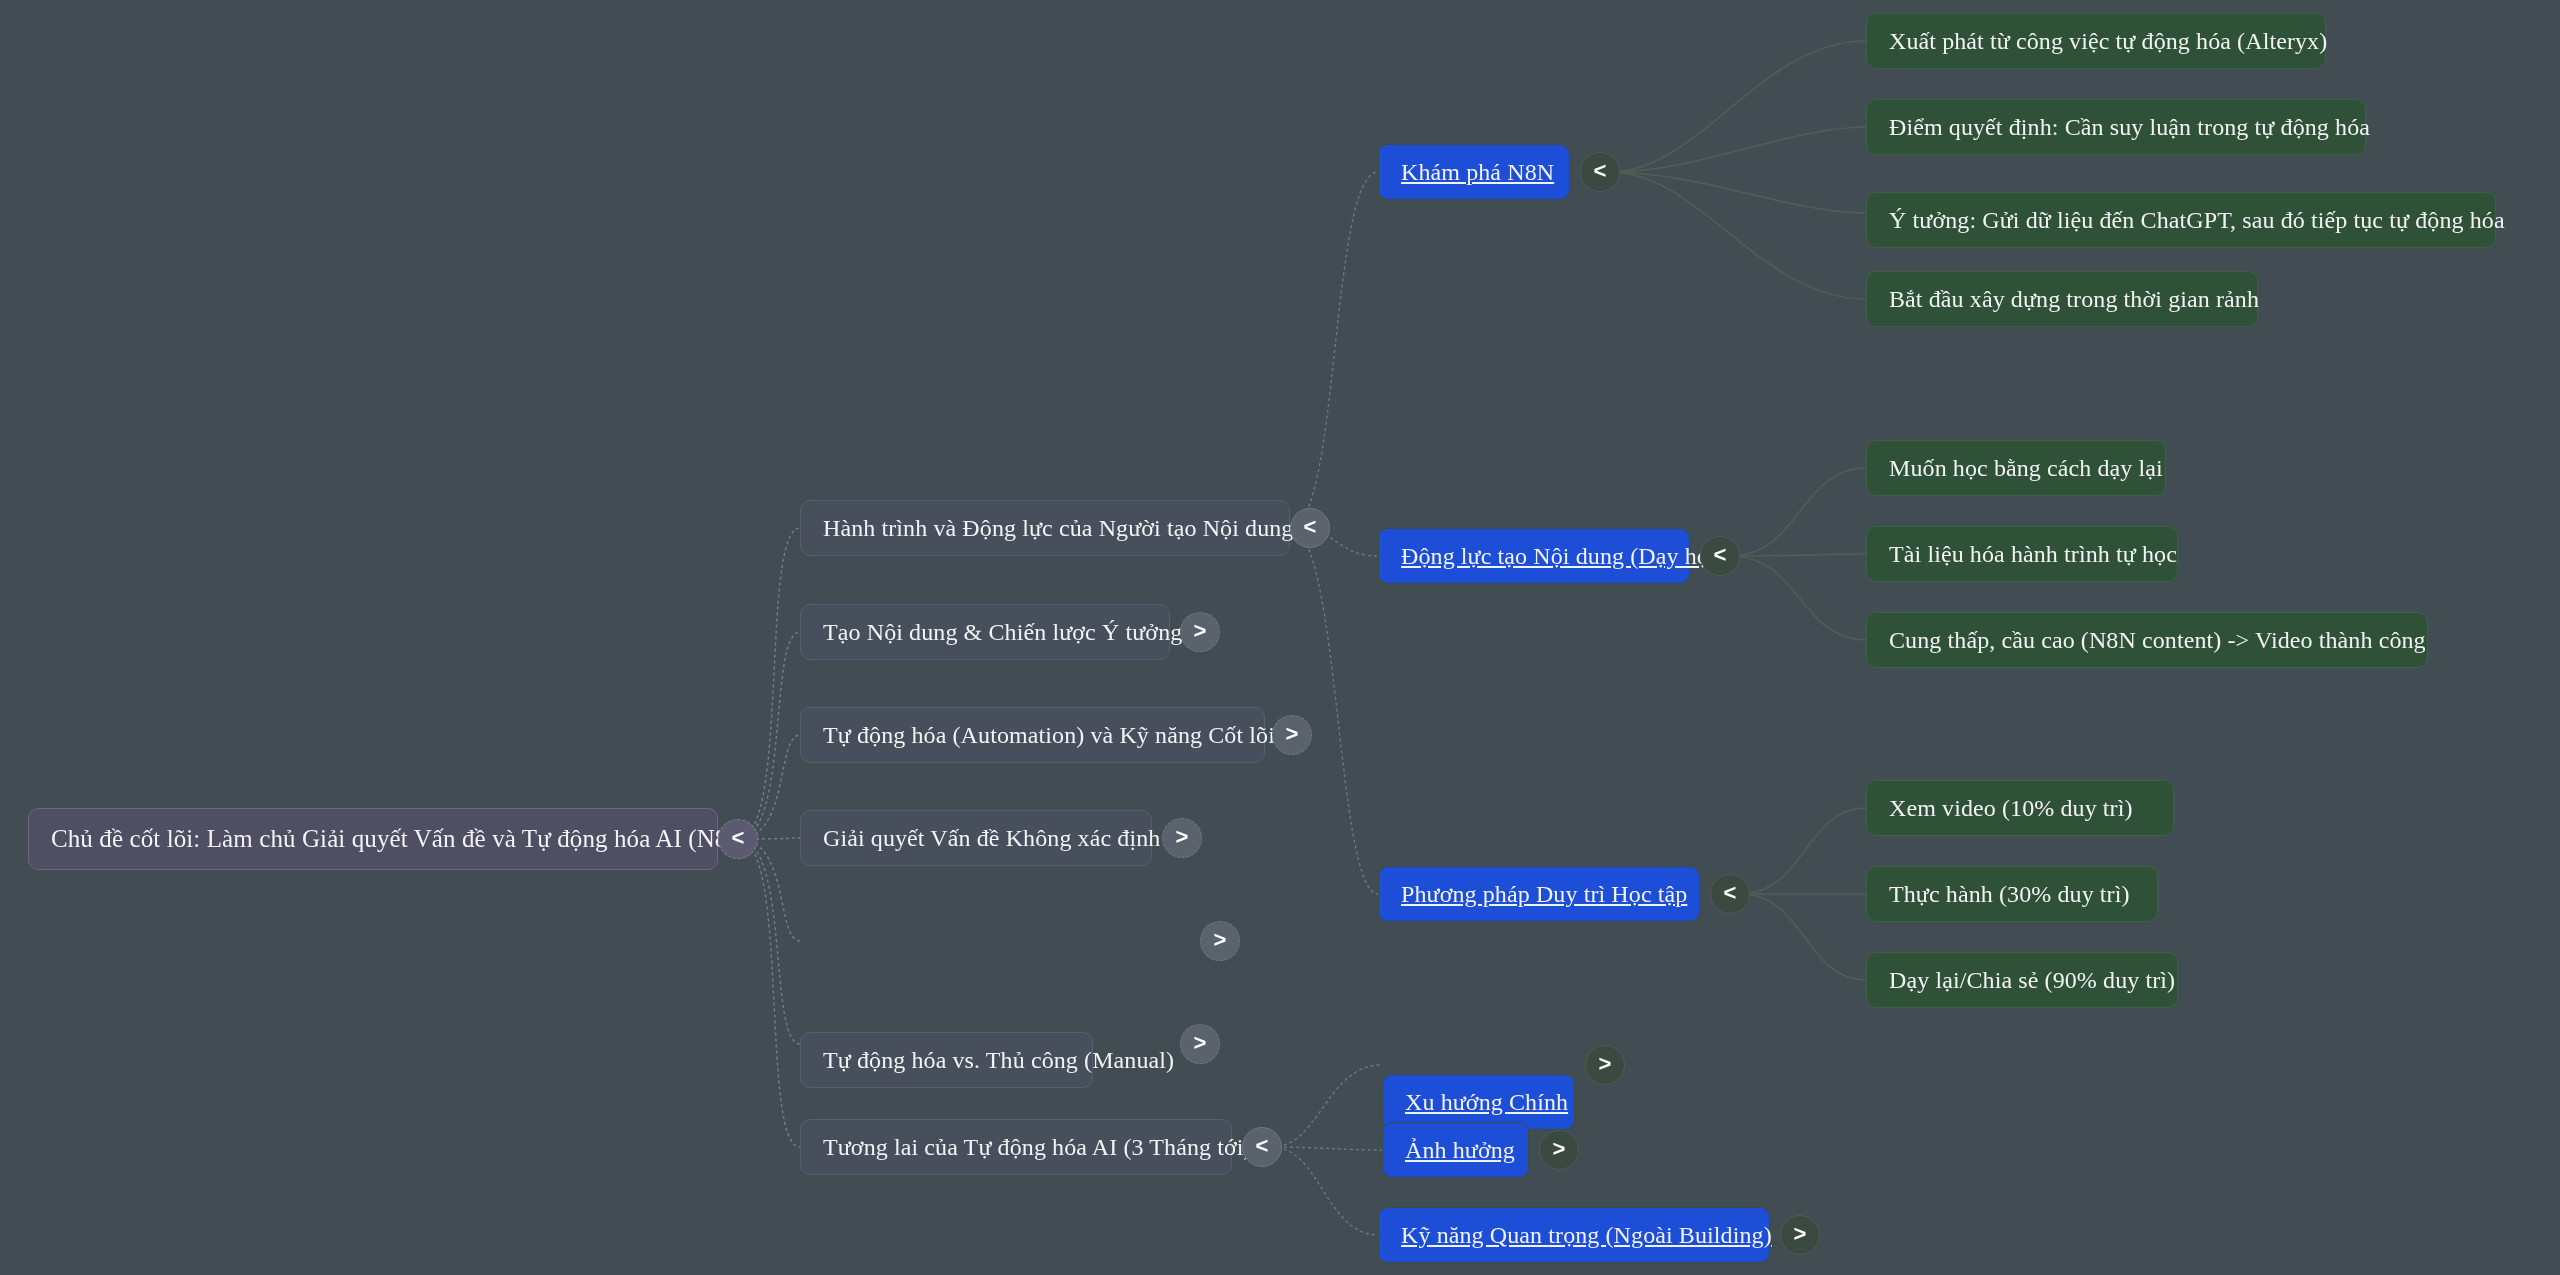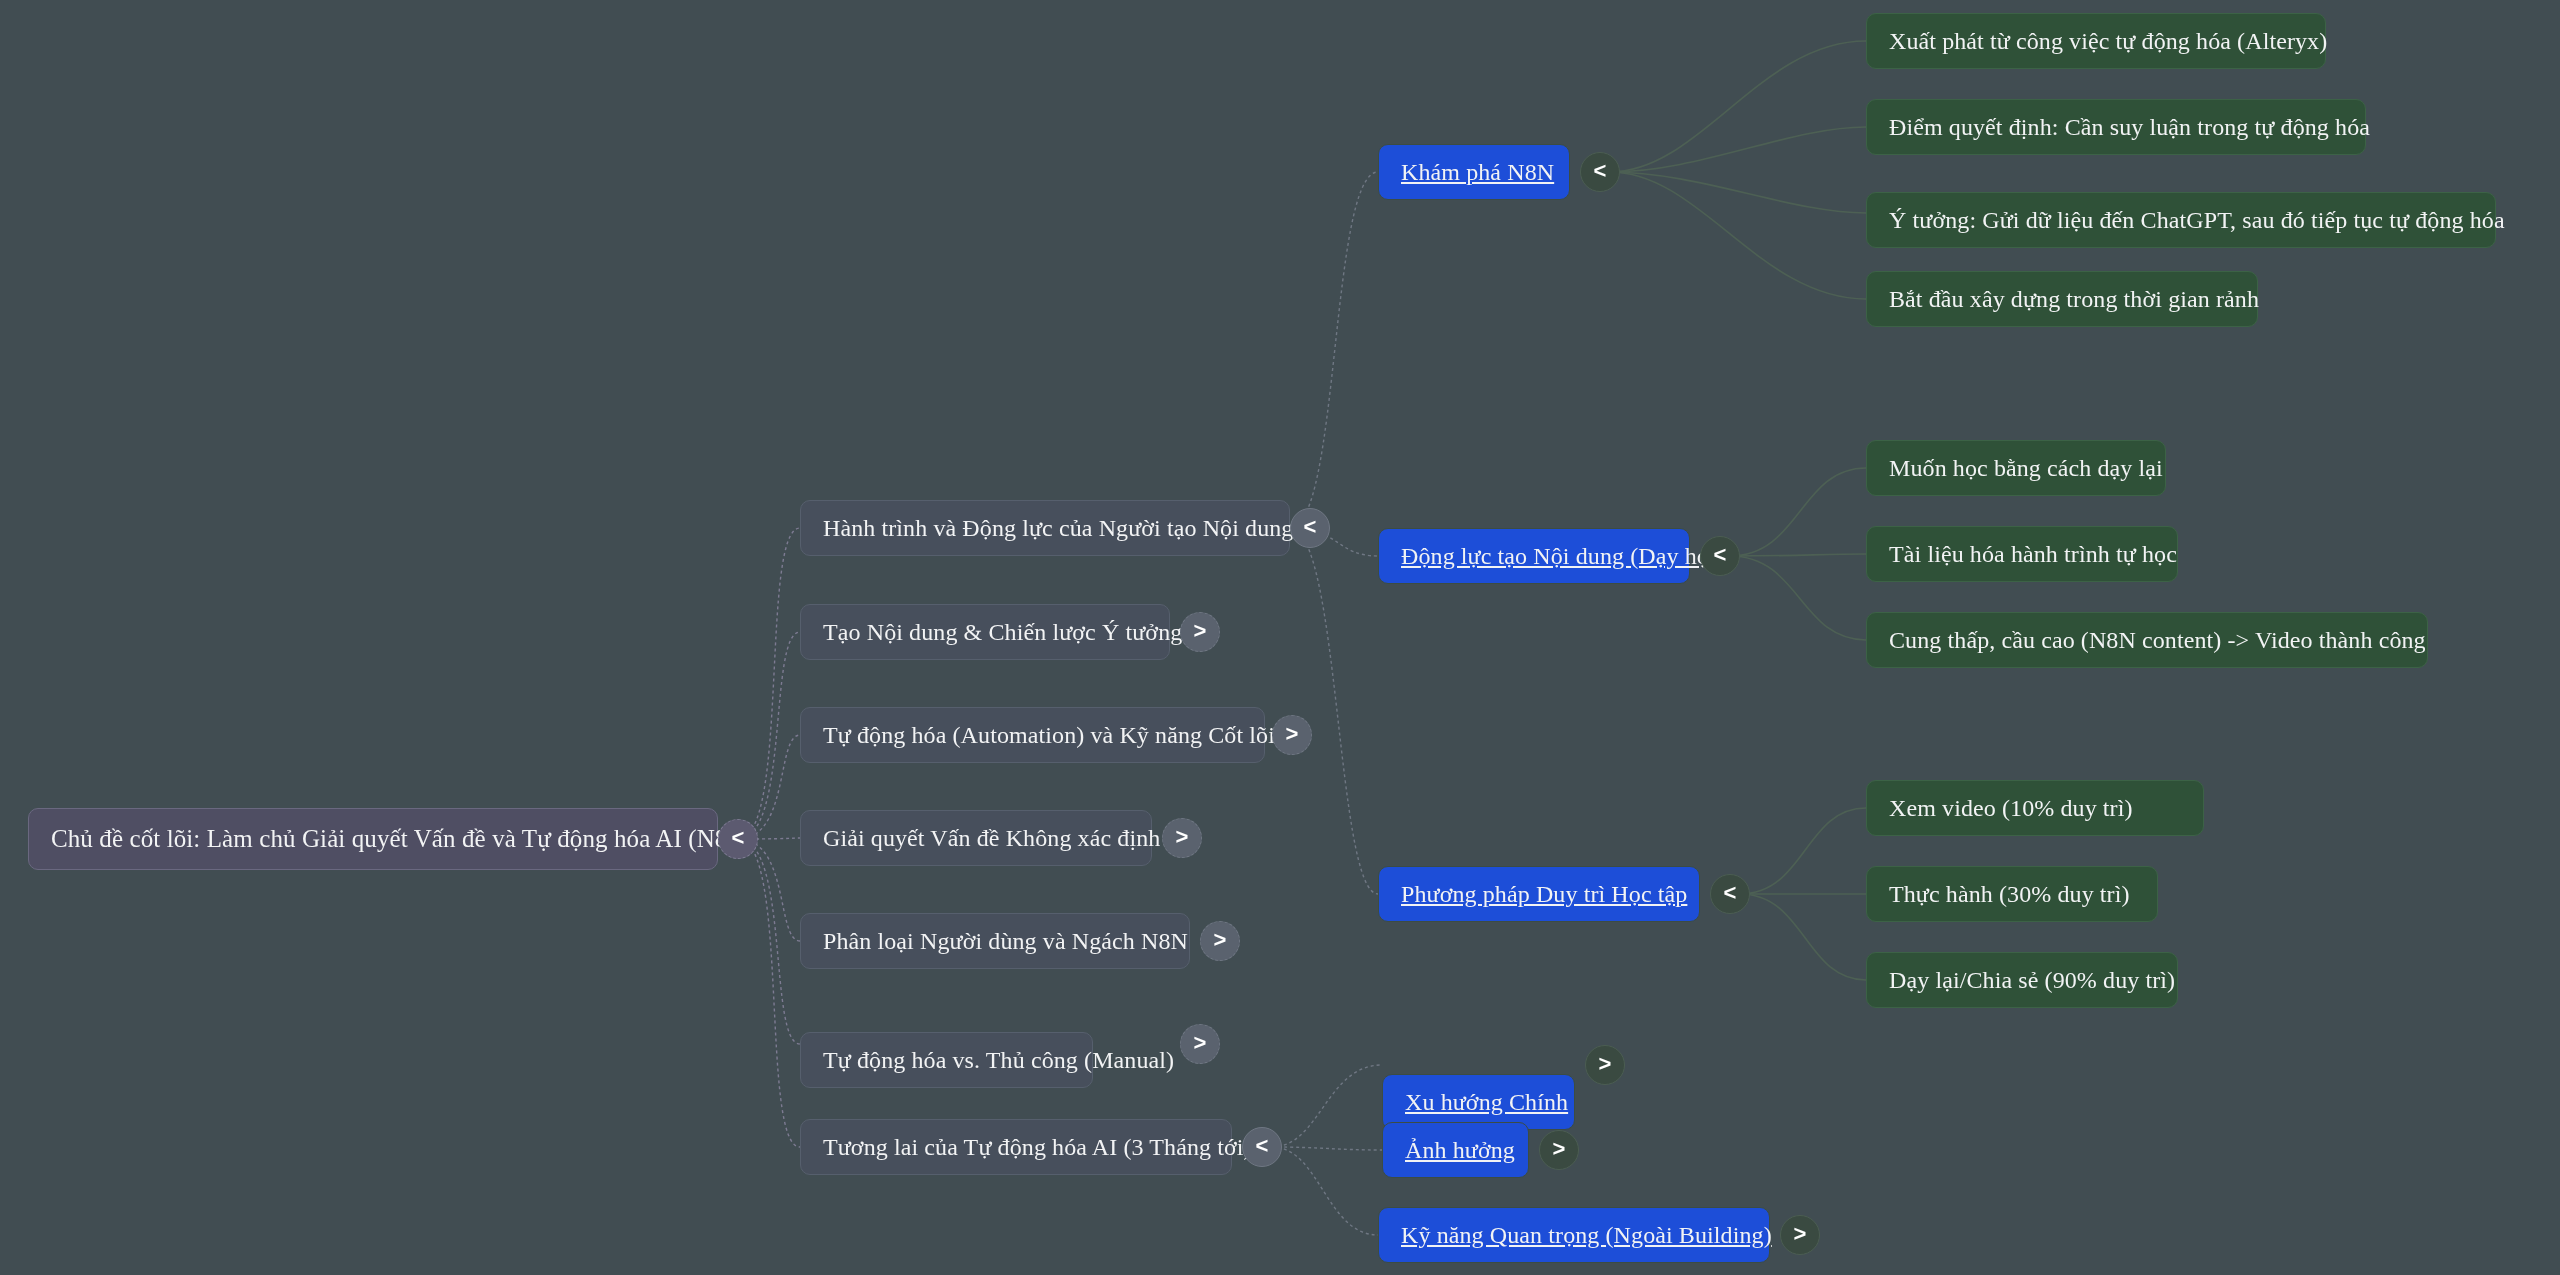--- a/index.html
+++ b/index.html
@@ -170,23 +170,20 @@
     <span class="chev">&gt;</span>
   </div>
 
   <div class="node lvl1" style="left:800px; top:810px; width:352px;">
     <span class="label">Giải quyết Vấn đề Không xác định</span>
   </div>
   <div class="toggle t-slate" style="left:1162px; top:818px;">
     <span class="chev">&gt;</span>
   </div>
 
-  <div class="node lvl1" style="left:800px; top:913px; width:390px;">
-    <span class="label">Phân loại Người dùng và Ngách N8N</span>
-  </div>
   <div class="toggle t-slate" style="left:1200px; top:921px;">
     <span class="chev">&gt;</span>
   </div>
 
   <div class="node lvl1" style="left:800px; top:1016px; width:293px;margin-top:16px;">
     <span class="label">Tự động hóa vs. Thủ công (Manual)</span>
   </div>
   <div class="toggle t-slate" style="left:1180px; top:1024px;">
     <span class="chev">&gt;</span>
   </div>
@@ -256,21 +253,21 @@
   <div class="node lvl3" style="left:1866px; top:440px; width:300px;">
     <span class="label">Muốn học bằng cách dạy lại</span>
   </div>
   <div class="node lvl3" style="left:1866px; top:526px; width:312px;">
     <span class="label">Tài liệu hóa hành trình tự học</span>
   </div>
   <div class="node lvl3" style="left:1866px; top:612px; width:562px;">
     <span class="label">Cung thấp, cầu cao (N8N content) -&gt; Video thành công</span>
   </div>
 
-  <div class="node lvl3" style="left:1866px; top:780px; width:338px;text-align:right;">
+  <div class="node lvl3" style="left:1866px; top:780px; width:308px;text-align:right;">
     <span class="label">Xem video (10% duy trì)</span>
   </div>
   <div class="node lvl3" style="left:1866px; top:866px; width:292px;">
     <span class="label">Thực hành (30% duy trì)</span>
   </div>
   <div class="node lvl3" style="left:1866px; top:952px; width:312px;">
     <span class="label">Dạy lại/Chia sẻ (90% duy trì)</span>
   </div>
 
 </div>

